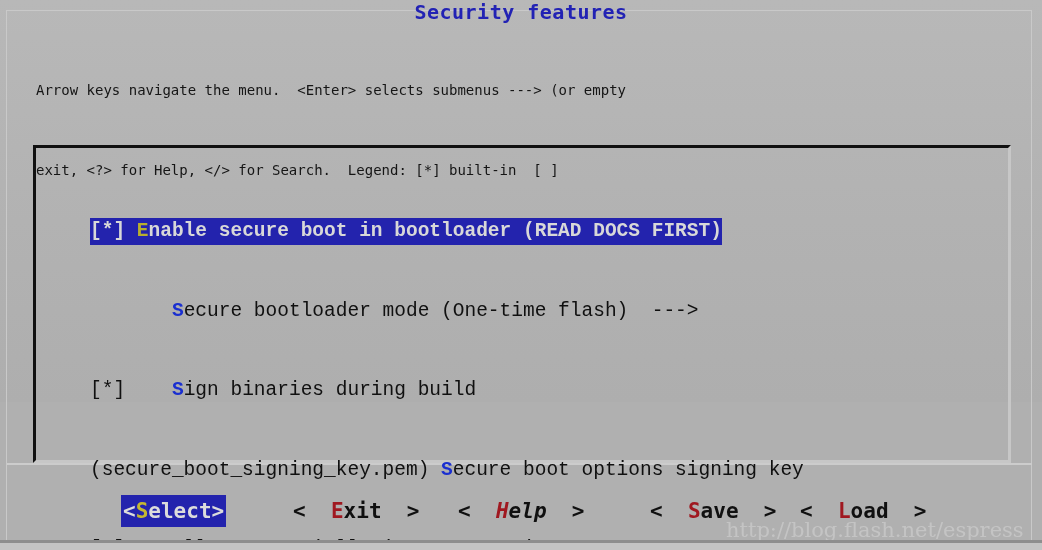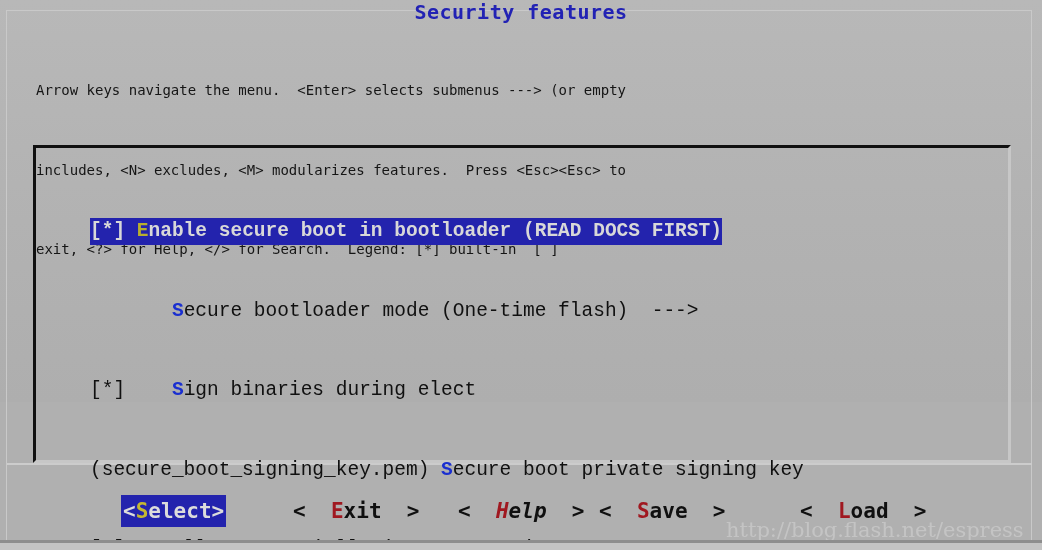--- a/index.html
+++ b/index.html
@@ -124,21 +124,21 @@
   .btn.active {
     background: #2323ad;
     color: #dcdcdc;
     padding: 0 2px;
   }
   .btn.active .bhot { color: #c4b732; }
 
   #btn-select { left: 121px; }
   #btn-exit   { left: 293px; }
   #btn-help   { left: 458px; font-style: italic; }
-  #btn-save   { left: 599px; }
+  #btn-save   { left: 650px; }
   #btn-load   { left: 800px; }
 
   
   #bottom-line-1 {
     position: absolute;
     left: 7px; top: 463px; width: 1025px; height: 2px;
     background: #cccccc;
   }
   #bottom-line-2 {
     position: absolute;
@@ -168,32 +168,31 @@
 <body>
 
 <div id="screen">
 
   <div id="outer-frame"></div>
 
   <div id="title">Security features</div>
 
   <div id="helptext">
     <div>Arrow keys navigate the menu.  &lt;Enter&gt; selects submenus ---&gt; (or empty</div>
-    <div>includes, &lt;N&gt; excludes, &lt;M&gt; modularizes features.  Press &lt;Esc&gt;&lt;Esc&gt; to</div>
     <div>exit, &lt;?&gt; for Help, &lt;/&gt; for Search.  Legend: [*] built-in  [ ]</div>
   </div>
 
   <div id="menu-box"></div>
   <div id="bottom-line-1"></div>
 
   <div id="menu-list">
     <span class="menu-row selected"><span>[*] </span><span class="hot">E</span><span>nable secure boot in bootloader (READ DOCS FIRST)</span></span>
     <span class="menu-row"><span>       </span><span class="hot">S</span><span>ecure bootloader mode (One-time flash)  ---&gt;</span></span>
-    <span class="menu-row"><span>[*]    </span><span class="hot">S</span><span>ign binaries during elect</span></span>
-    <span class="menu-row"><span>(secure_boot_signing_key.pem) </span><span class="hot">S</span><span>ecure boot private signing key</span></span>
+    <span class="menu-row"><span>[*]    </span><span class="hot">S</span><span>ign binaries during build</span></span>
+    <span class="menu-row"><span>(secure_boot_signing_key.pem) </span><span class="hot">S</span><span>ecure boot options signing key</span></span>
     <span class="menu-row"><span>[ ]    </span><span class="hot">A</span><span>llow potentially insecure options</span></span>
     
     
   </div>
 
   <div id="buttonbar">
     <span class="btn active" id="btn-select"><span>&lt;</span><span class="bhot">S</span><span>elect</span><span>&gt;</span></span>
     <span class="btn" id="btn-exit"><span>&lt;  </span><span class="bhot">E</span><span>xit</span><span>  &gt;</span></span>
     <span class="btn" id="btn-help"><span>&lt;  </span><span class="bhot">H</span><span>elp</span><span>  &gt;</span></span>
     <span class="btn" id="btn-save"><span>&lt;  </span><span class="bhot">S</span><span>ave</span><span>  &gt;</span></span>

